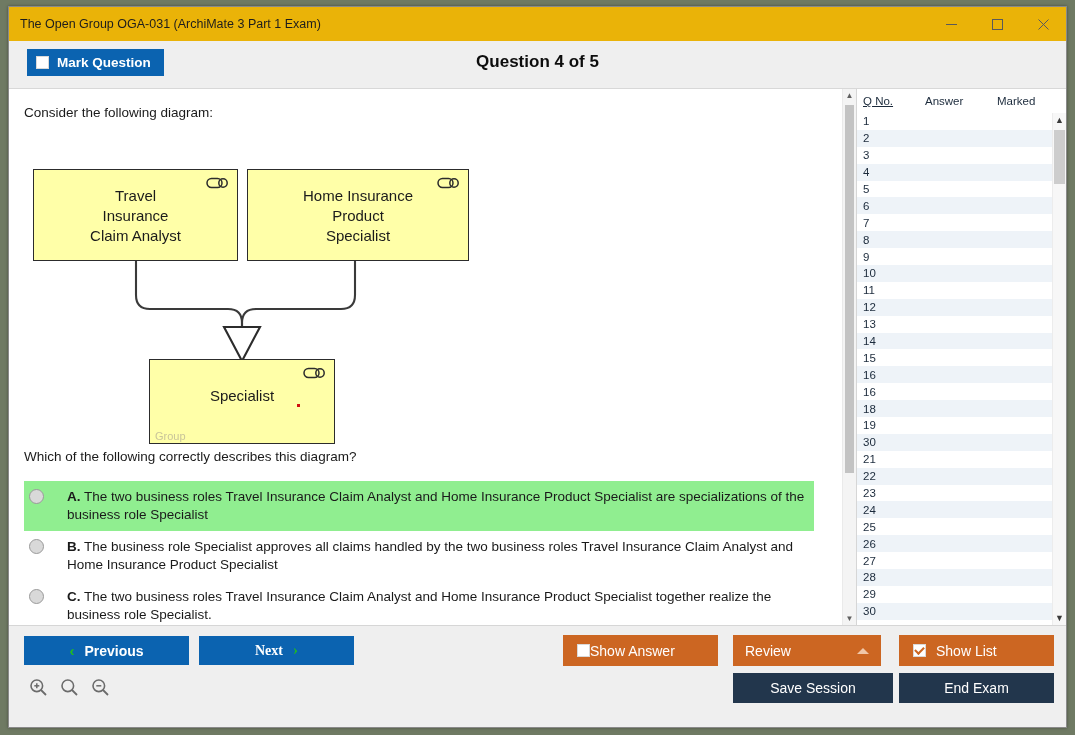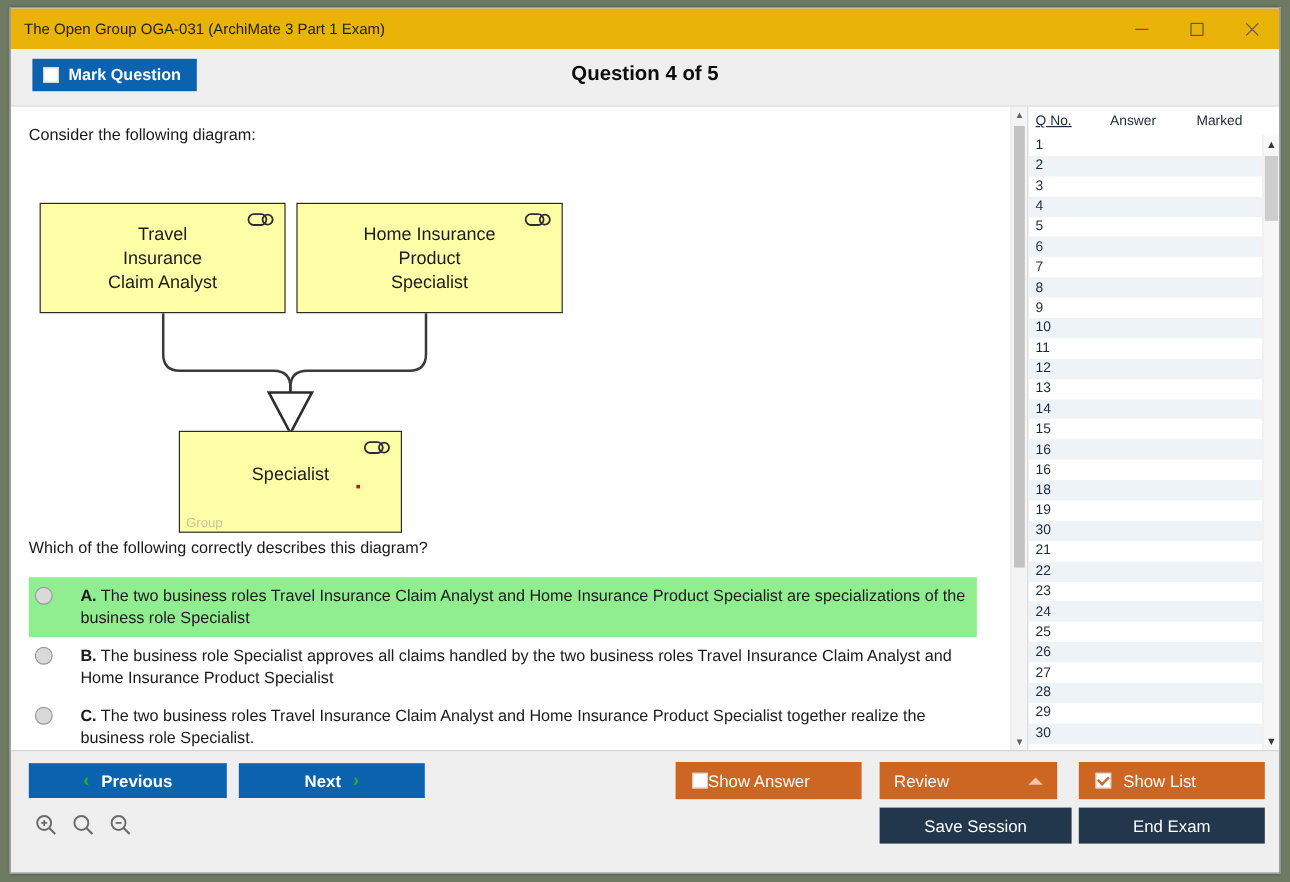--- a/index.html
+++ b/index.html
@@ -198,21 +198,21 @@
     background: #efefef; border-top: 1px solid #d6d6d6;
   }
   .navbtn {
     position: absolute; top: 10px; height: 29px;
     background: #0b63b0; color: #fff;
     font-size: 14px; font-weight: bold;
     display: flex; align-items: center; justify-content: center; gap: 10px;
     cursor: pointer;
   }
   .navbtn.prev { left: 15px; width: 165px; }
-  .navbtn.next { left: 190px; width: 155px; }
+  .navbtn.next { left: 190px; width: 155px; font-family: Liberation Serif, serif; }
   .chev { color: #22bb22; font-size: 15px; font-weight: bold; }
   .zooms {
     position: absolute; left: 20px; top: 52px;
     display: flex; gap: 12px; align-items: center;
   }
   .zooms svg { display: block; }
 
   .obtn {
     position: absolute; top: 9px; height: 31px;
     background: #cc6622; color: #fff;

